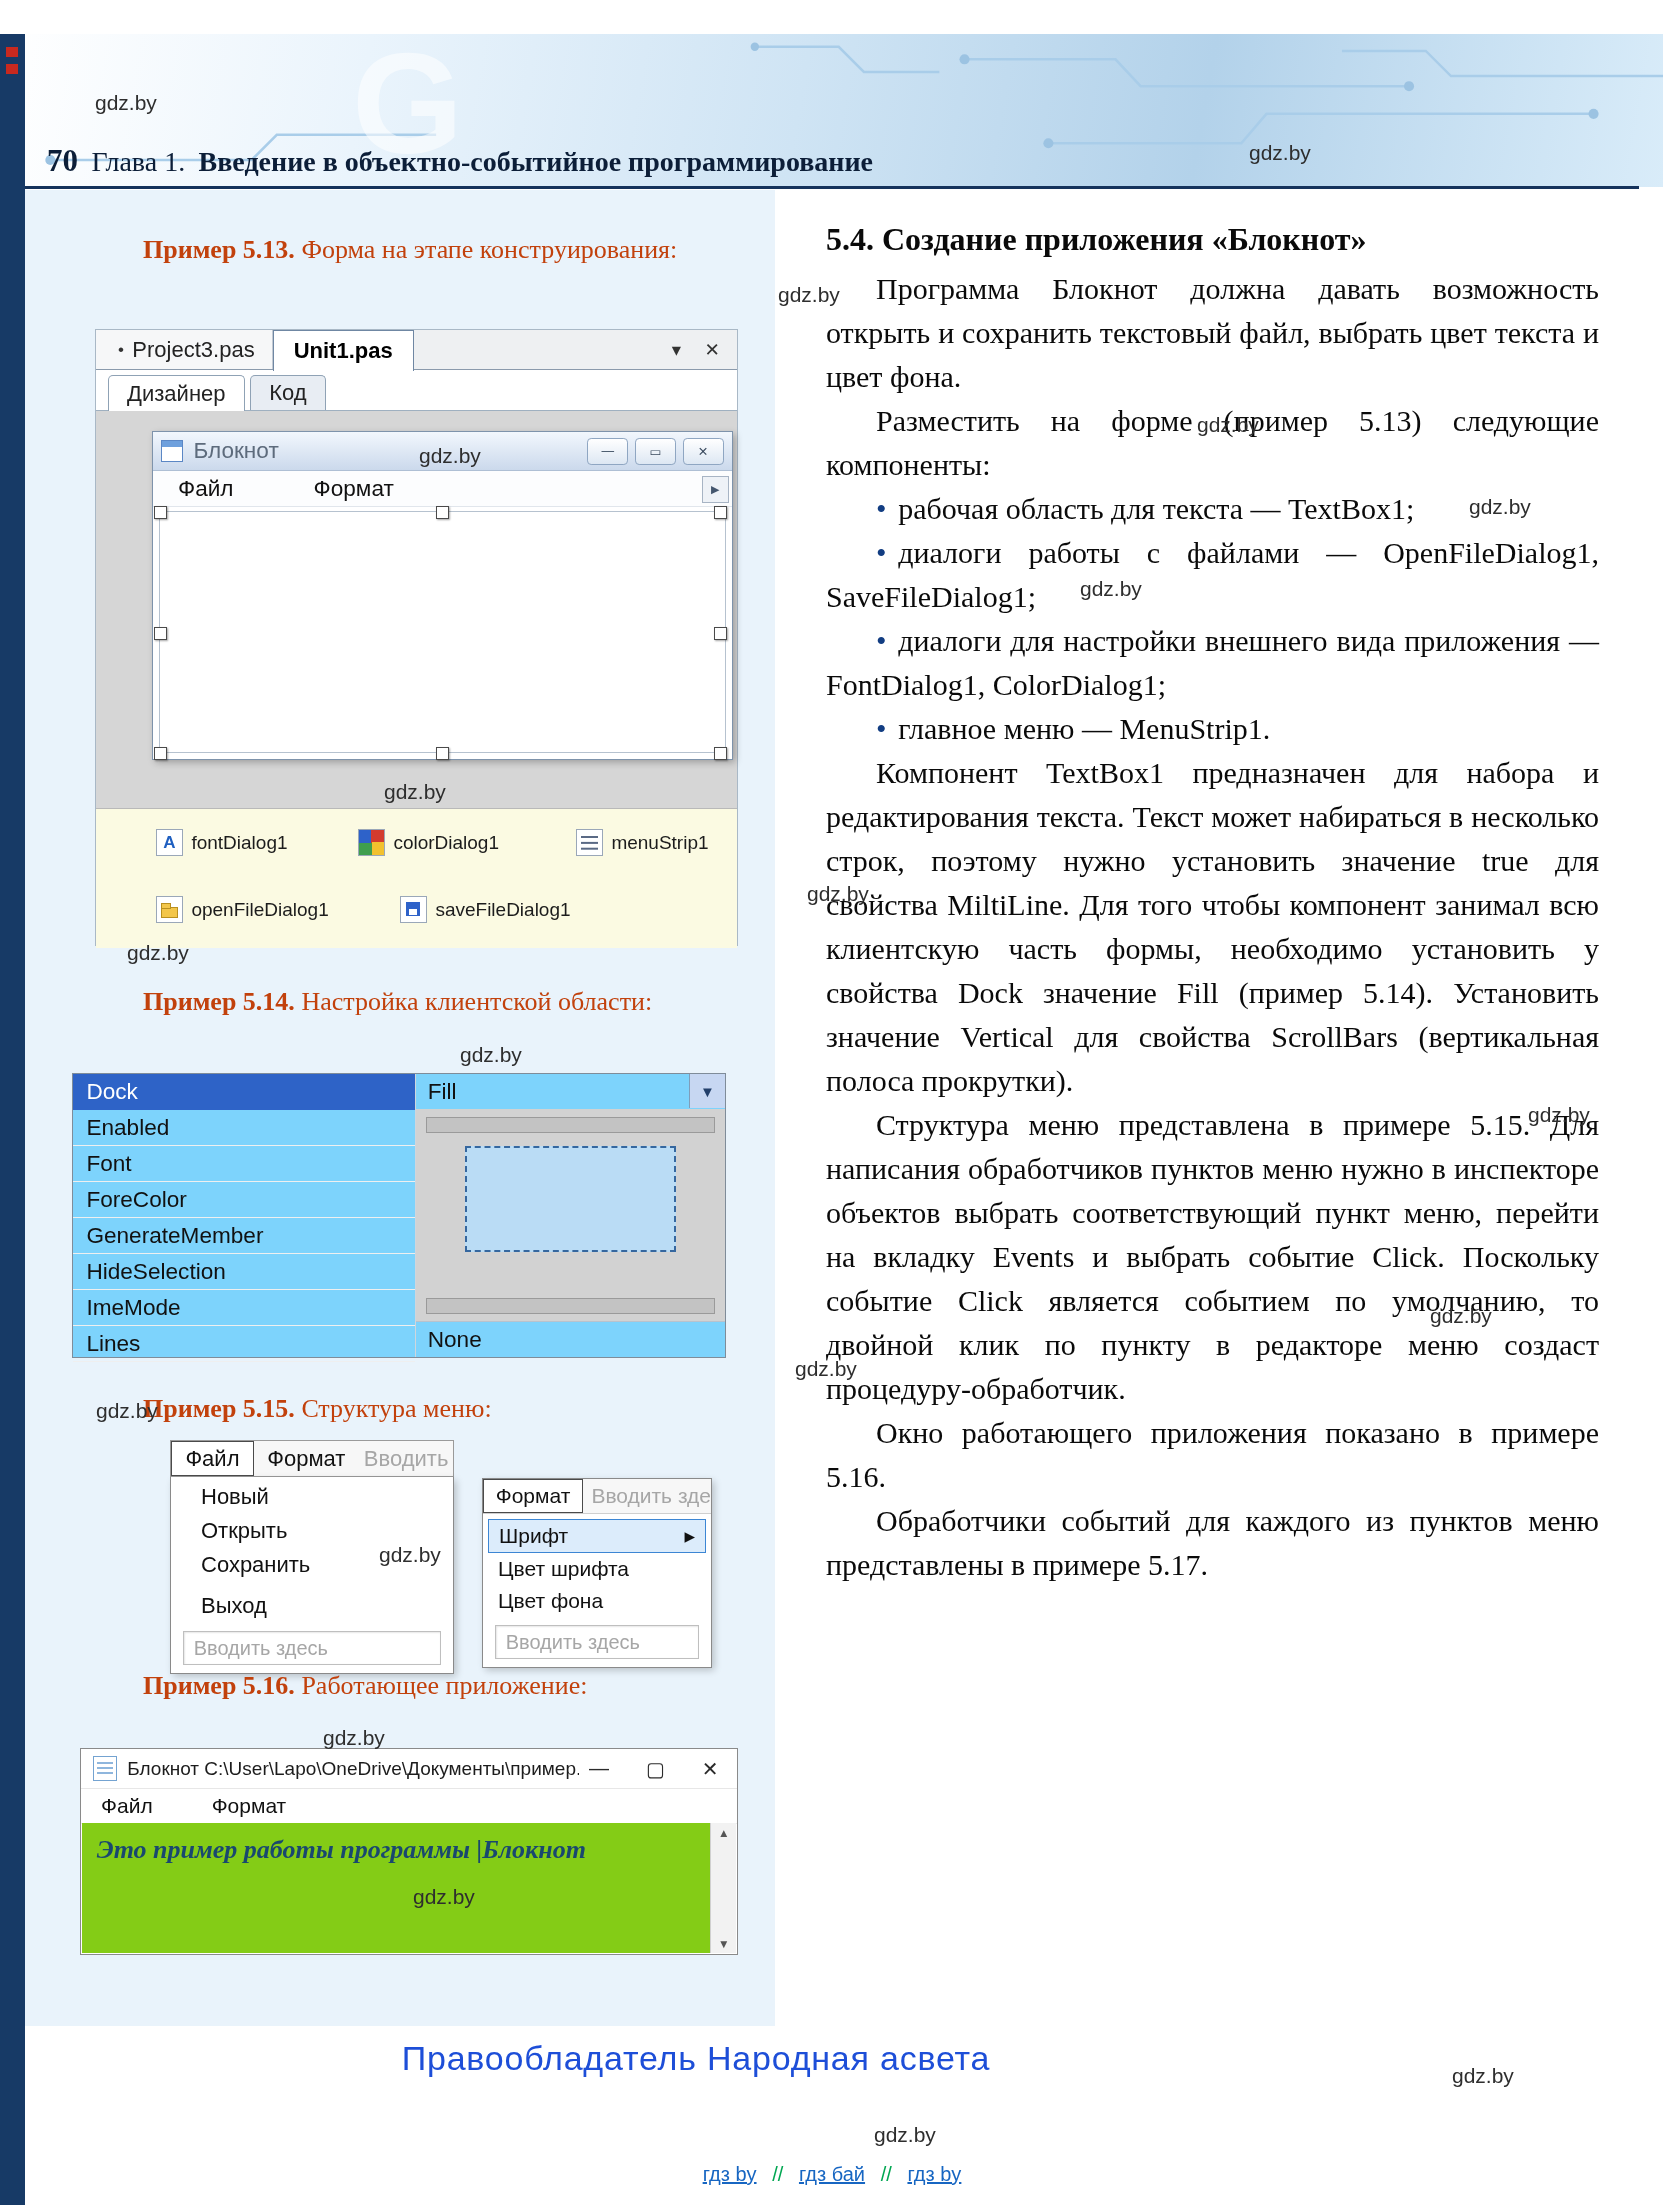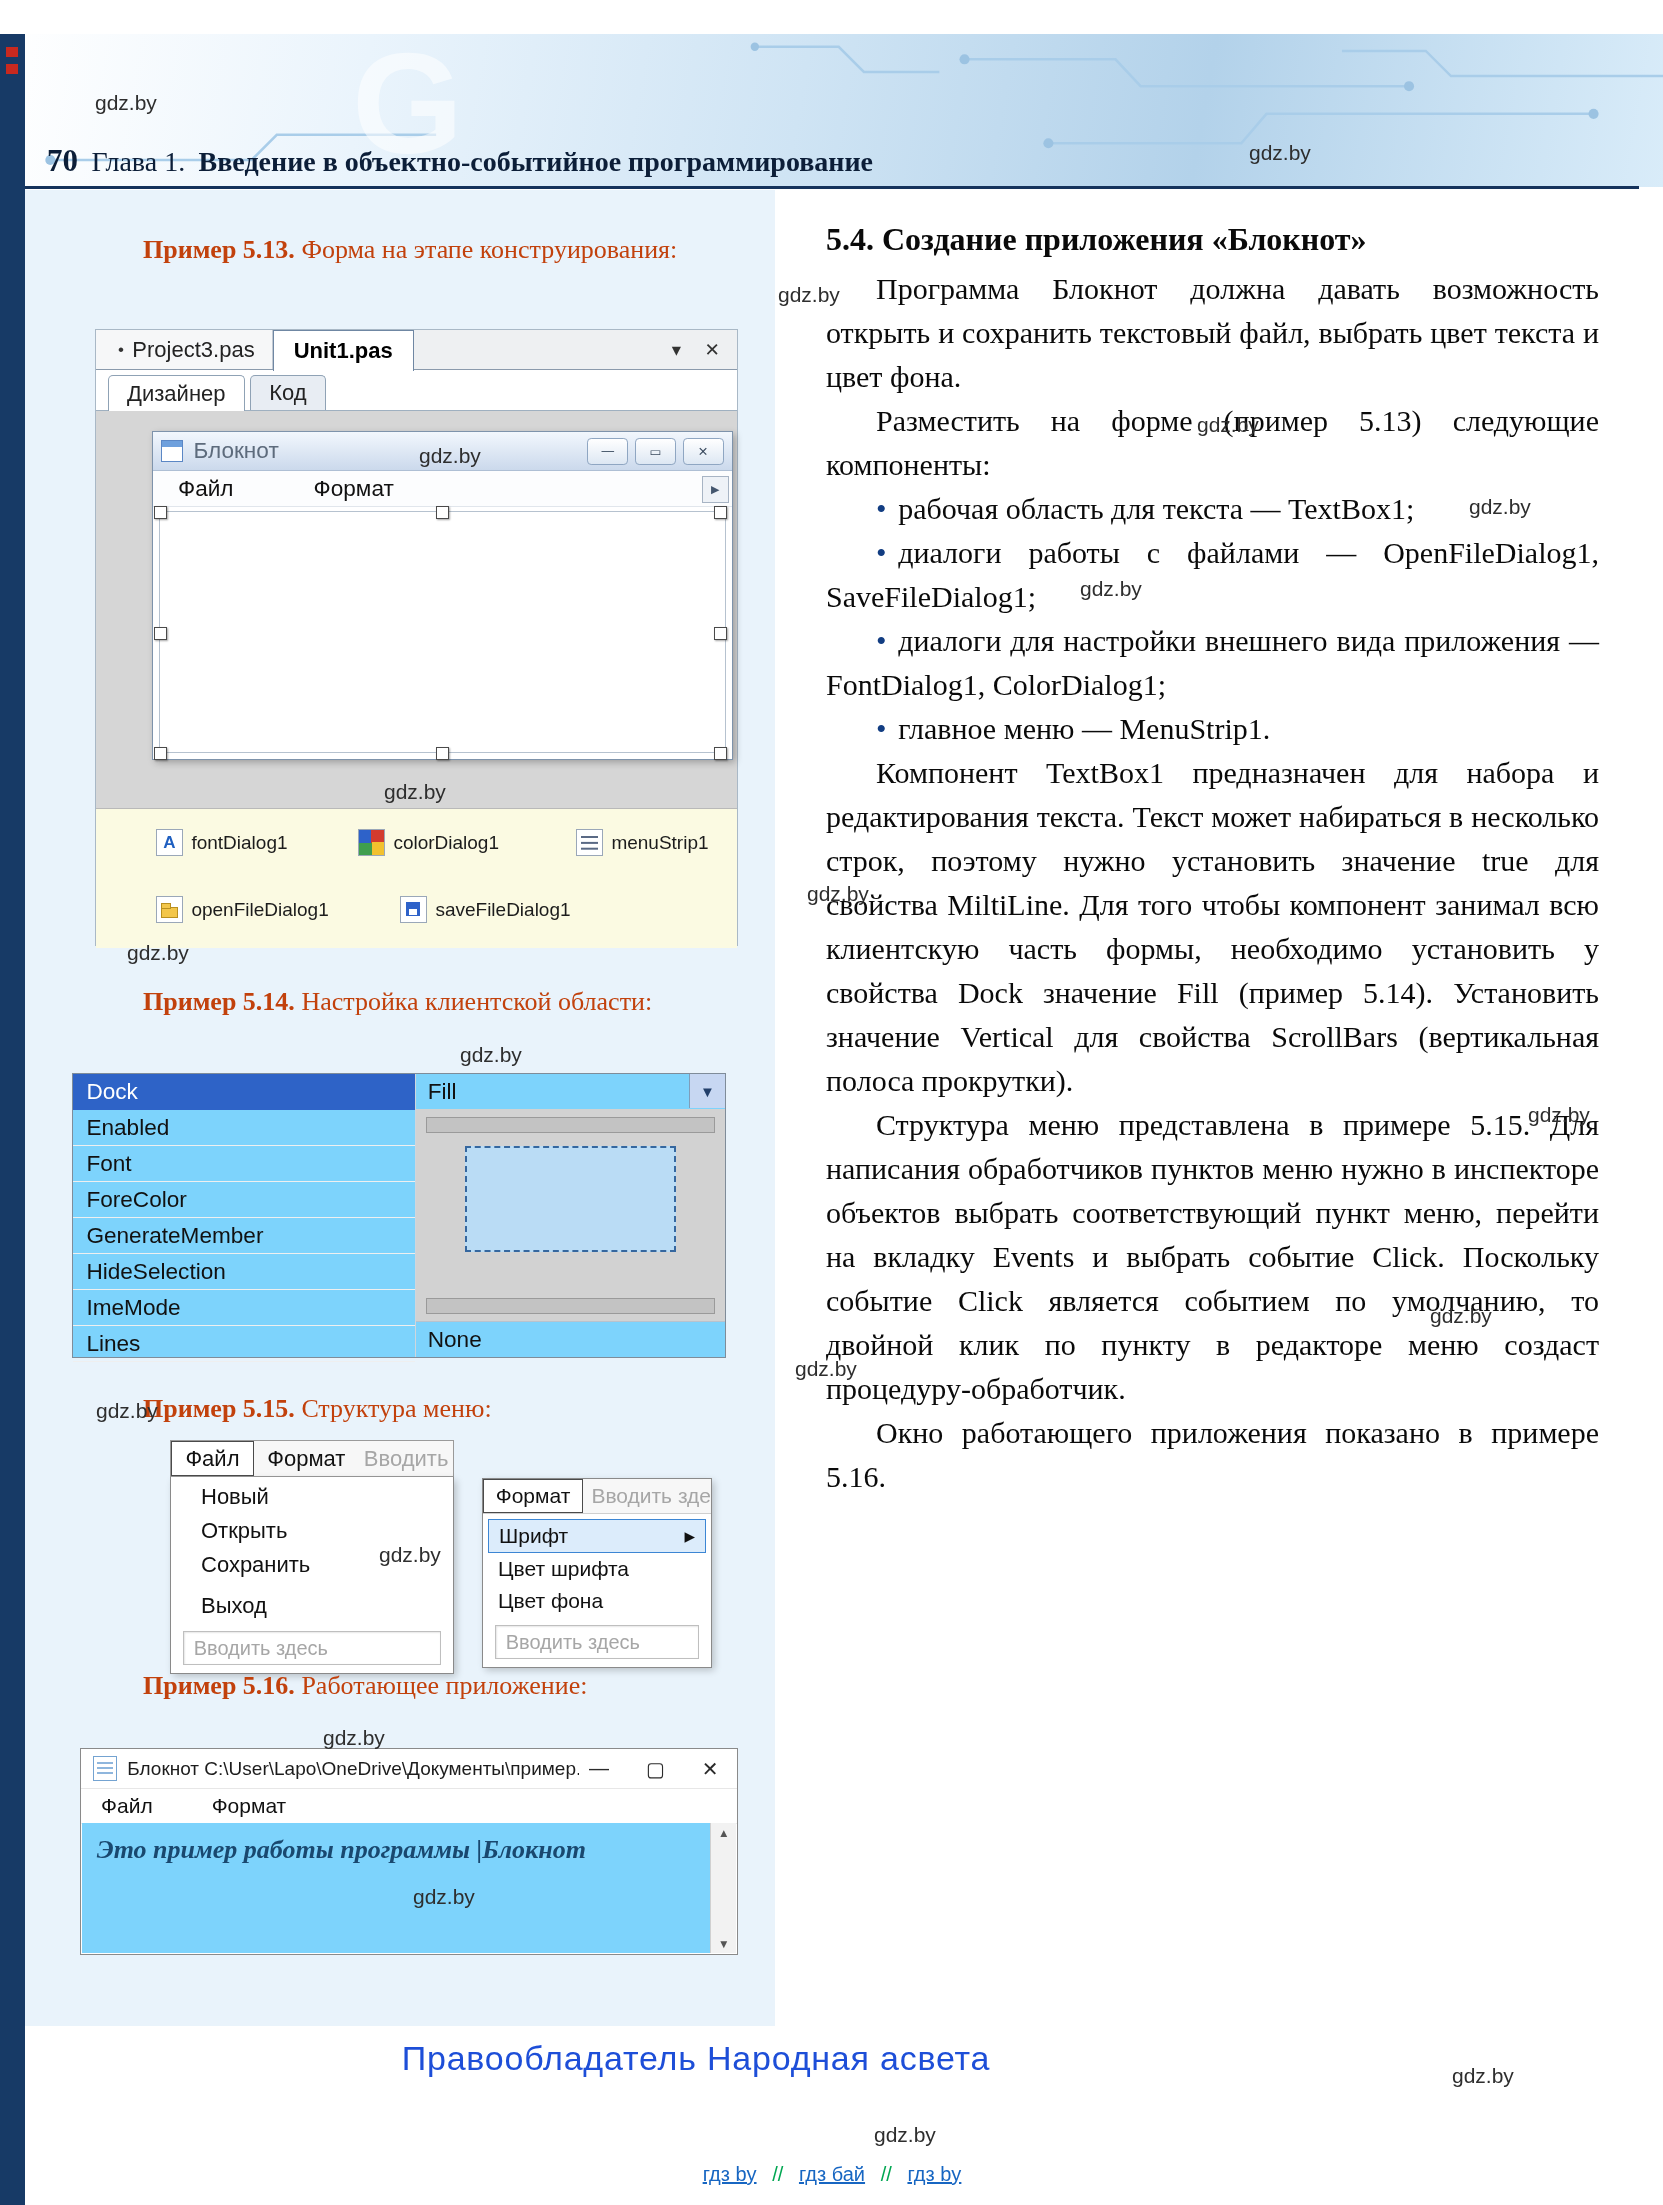--- a/index.html
+++ b/index.html
@@ -97,21 +97,21 @@
 
   
   #fig516{position:absolute;left:80px;top:1748px;width:656px;height:205px;background:#fff;border:0.8px solid #8a8a8a;font-family:"Liberation Sans",sans-serif}
   .nt-titlebar{height:39px;display:flex;align-items:center;padding:0 11.7px;background:#fff;border-bottom:0.8px solid #e7e7e7}
   .np-icon{width:22.6px;height:22.6px;border:0.8px solid #74a3d1;background:#fff;position:relative;flex:none}
   .np-icon::before{content:"";position:absolute;left:3.4px;right:3.4px;top:5px;height:1.7px;background:#8fb6dd;box-shadow:0 5px 0 #8fb6dd,0 10px 0 #8fb6dd}
   .nt-title{margin-left:10px;font-size:19px;color:#1c1c1c;white-space:nowrap;overflow:hidden;flex:1}
   .nt-ctrls{display:flex;align-items:center;gap:37px;margin-left:10px;font-size:20px;color:#2b2b2b;padding-right:6.7px}
   .nt-menubar{height:34px;display:flex;align-items:center;font-size:21px;color:#111;border-bottom:0.8px solid #ececec}
   .nt-m1{margin-left:20px}.nt-m2{margin-left:59px}
-  .nt-body{position:absolute;left:0.8px;top:74px;right:0.8px;bottom:0.8px;background:#7dd3fc}
+  .nt-body{position:absolute;left:0.8px;top:74px;right:0.8px;bottom:0.8px;background:#84cc16}
   .nt-text{position:absolute;left:15px;top:11.7px;font-family:"Liberation Serif",serif;font-style:italic;font-weight:bold;font-size:26px;color:#19486f}
   .nt-scroll{position:absolute;right:0;top:0;bottom:0;width:25px;background:#f2f2f2;border-left:0.8px solid #d0d0d0;display:flex;flex-direction:column;justify-content:space-between;align-items:center;padding:3.4px 0;font-size:11.7px;color:#555}
 
   
   .article{position:absolute;left:826px;top:218px;width:773px;color:#0a0a0a}
   .article h2{font-size:32px;line-height:42px;margin:0 0 6.7px;font-weight:bold}
   .article p{font-size:30px;line-height:44px;text-align:justify;text-indent:50px;margin:0}
   .article p.bullet .dot{color:#123d82;margin-right:11.7px}
 
   
@@ -328,20 +328,21 @@
     <h2>5.4. Создание приложения «Блокнот»</h2>
     <p>Программа Блокнот должна давать возможность открыть и сохранить текстовый файл, выбрать цвет текста и цвет фона.</p>
     <p>Разместить на форме (пример 5.13) следующие компоненты:</p>
     <p class="bullet"><span class="dot">•</span><span>рабочая область для текста — TextBox1;</span></p>
     <p class="bullet"><span class="dot">•</span><span>диалоги работы с файлами — OpenFileDialog1, SaveFileDialog1;</span></p>
     <p class="bullet"><span class="dot">•</span><span>диалоги для настройки внешнего вида приложения — FontDialog1, ColorDialog1;</span></p>
     <p class="bullet"><span class="dot">•</span><span>главное меню — MenuStrip1.</span></p>
     <p>Компонент TextBox1 предназначен для набора и редактирования текста. Текст может набираться в несколько строк, поэтому нужно установить значение true для свойства MiltiLine. Для того чтобы компонент занимал всю клиентскую часть формы, необходимо установить у свойства Dock значение Fill (пример 5.14). Установить значение Vertical для свойства ScrollBars (вертикальная полоса прокрутки).</p>
     <p>Структура меню представлена в примере 5.15. Для написания обработчиков пунктов меню нужно в инспекторе объектов выбрать соответствующий пункт меню, перейти на вкладку Events и выбрать событие Click. Поскольку событие Click является событием по умолчанию, то двойной клик по пункту в редакторе меню создаст процедуру-обработчик.</p>
     <p>Окно работающего приложения показано в примере 5.16.</p>
+    <p>Обработчики событий для каждого из пунктов меню представлены в примере 5.17.</p>
   </div>
 
   <div class="copyright">Правообладатель Народная асвета</div>
   <div class="bottom-links">
     <span class="bl-link">гдз by</span>
     <span class="bl-sep">//</span>
     <span class="bl-link">гдз бай</span>
     <span class="bl-sep">//</span>
     <span class="bl-link">гдз by</span>
   </div>

